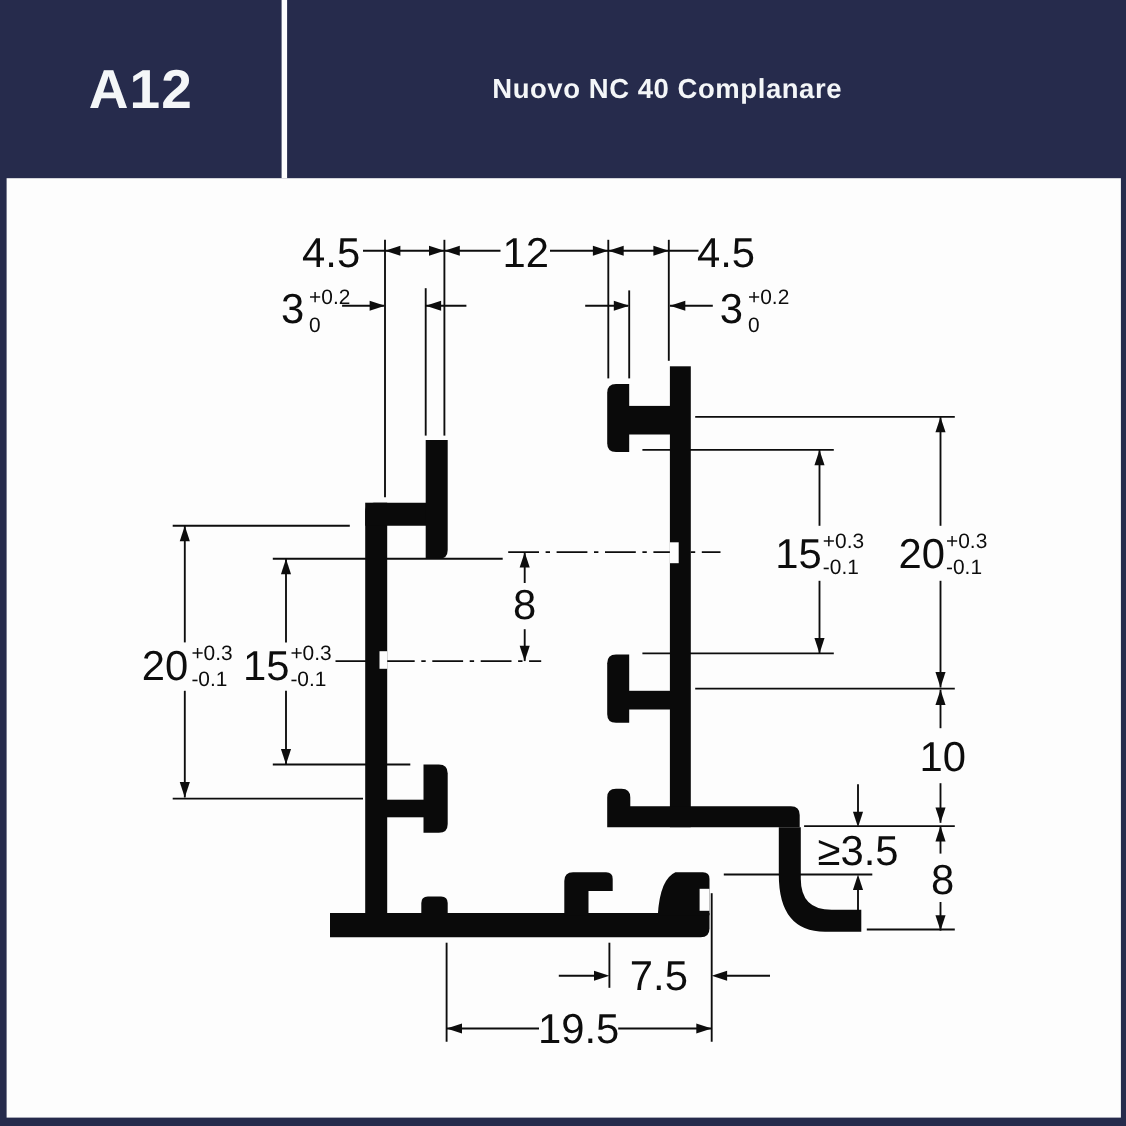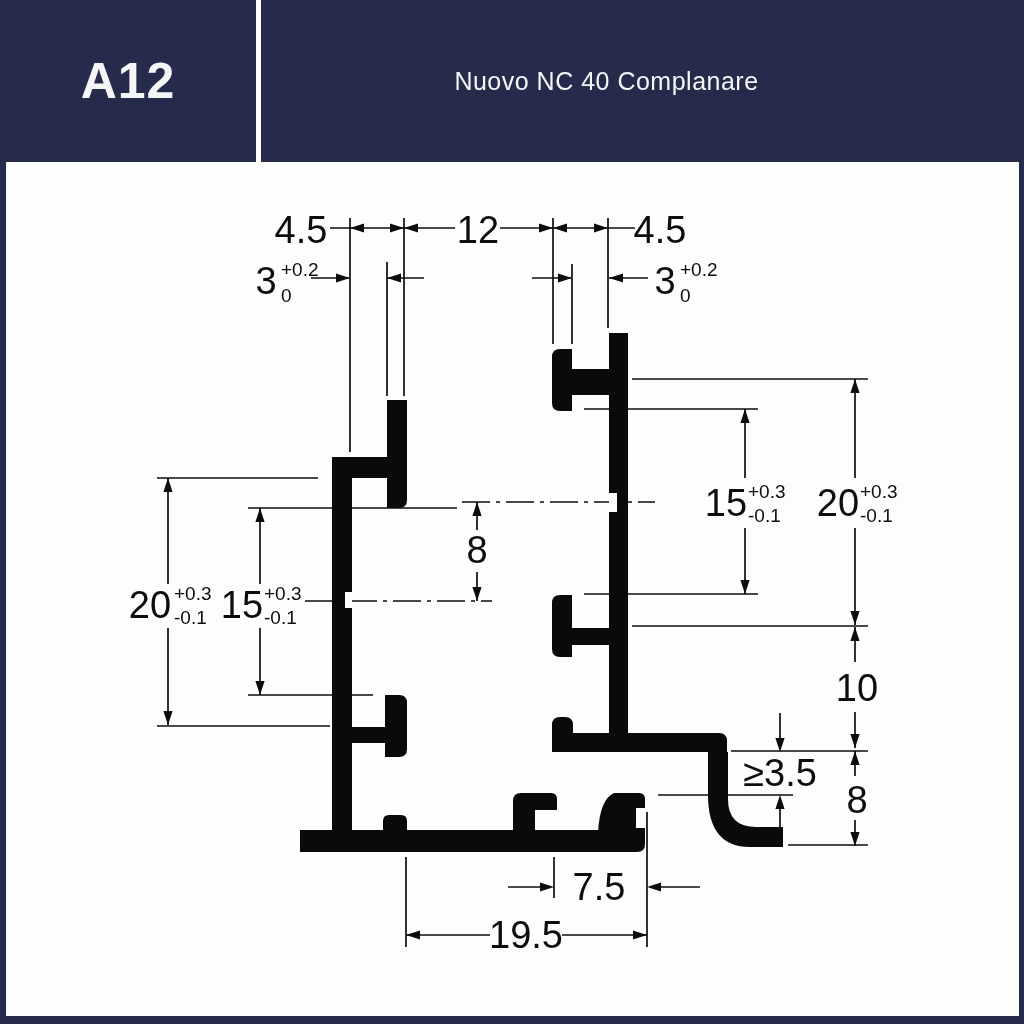--- a/index.html
+++ b/index.html
@@ -21,21 +21,21 @@
     display:flex;align-items:center;justify-content:center;
     color:#f4f6f8;font-size:50px;font-weight:bold;letter-spacing:1px;
   }
   .header-divider{
     position:absolute;left:256px;top:0;width:5px;height:162px;background:#fdfdfd;
   }
   .header-title{
     position:absolute;left:261px;top:0;right:0;height:162px;
     display:flex;align-items:center;justify-content:center;
     padding-right:72px;
-    color:#f4f6f8;font-size:25px;font-weight:normal;letter-spacing:0.5px;
+    color:#f4f6f8;font-size:25px;font-weight:bold;letter-spacing:0.5px;
   }
   svg.drawing{position:absolute;left:0;top:0;width:1024px;height:1024px;}
   text.dim{font-family:"Liberation Sans", sans-serif;font-size:38px;fill:#0d0d0d;}
   text.tol{font-family:"Liberation Sans", sans-serif;font-size:19px;fill:#0d0d0d;}
 </style>
 </head>
 <body>
 
 <div class="content"></div>
 

